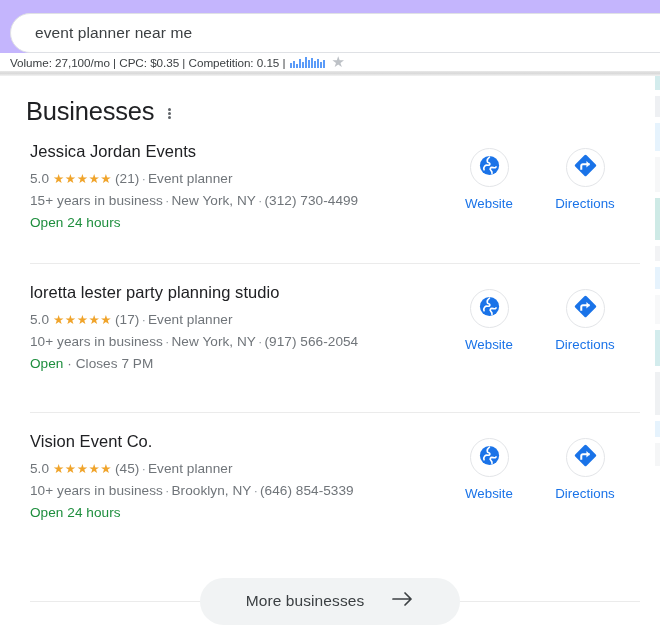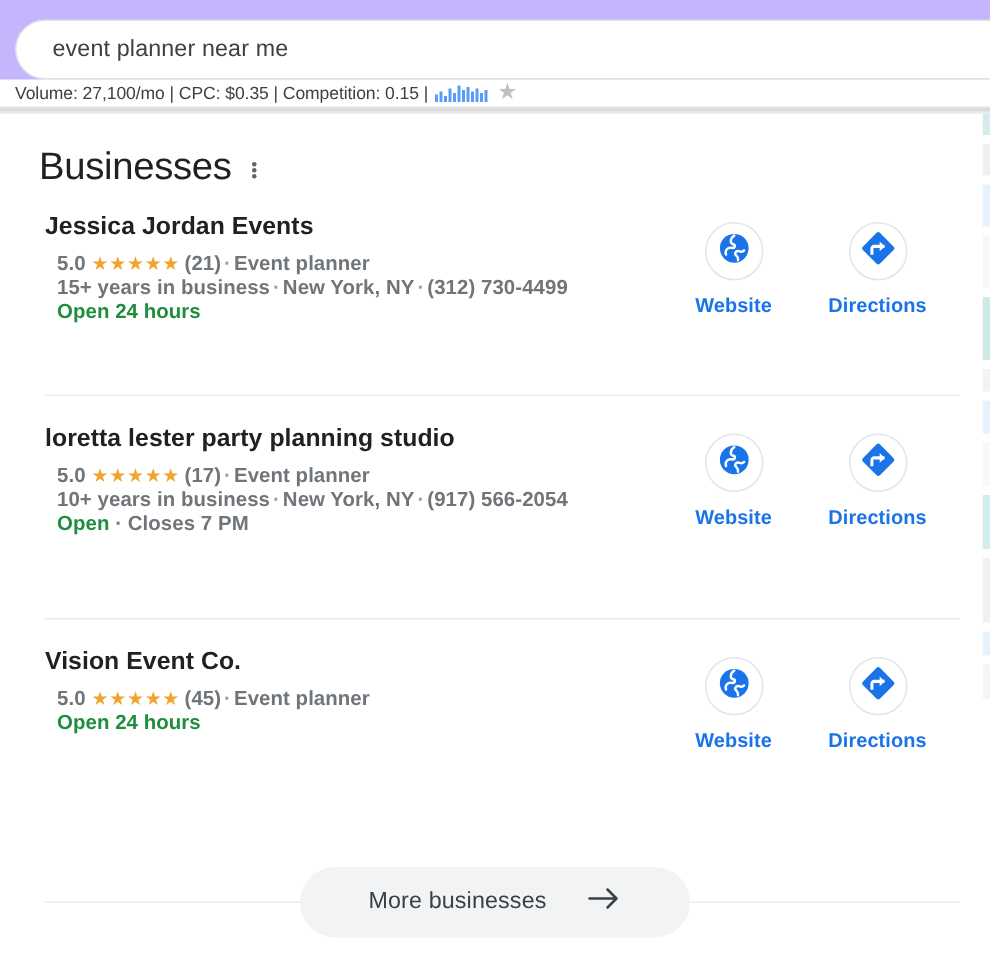--- a/index.html
+++ b/index.html
@@ -114,38 +114,36 @@
     background: #5f6368;
   }
 
   
   .biz-list { position: absolute; left: 0; top: 123px; width: 660px; }
   .biz-row {
     position: relative;
     display: flex;
     align-items: flex-start;
     padding: 0 20px 0 30px;
-    font-weight: bold;
   }
   .biz-main { flex: 1 1 auto; min-width: 0; padding-top: 17px; }
 
   .biz-name {
     font-size: 16.5px;
     color: #202124;
     line-height: 22px;
     letter-spacing: .05px;
     margin-bottom: 6px;
   }
   .biz-line {
     font-size: 13.6px;
     color: #70757a;
-    line-height: 16px;
+    line-height: 22px;
     letter-spacing: .05px;
     white-space: nowrap;
-    margin-left: 8px;
   }
   .rating-num { color: #70757a; }
   .stars {
     color: #f0a42b;
     letter-spacing: 0.5px;
     font-size: 12.6px;
     margin: 0 3px 0 4px;
     position: relative;
     top: -0.5px;
   }
@@ -356,20 +354,23 @@
       </div>
       </div>
       <div class="row-divider"></div>
       <div class="biz-row" style="min-height: 148px;">
       <div class="biz-main">
         <div class="biz-name">Vision Event Co.</div>
         <div class="biz-line">
           <span class="rating-num">5.0</span><span class="stars">★★★★★</span><span>(45)</span><span class="sep">·</span><span>Event planner</span>
         </div>
         <div class="biz-line">
+          <span>10+ years in business</span><span class="sep">·</span><span>Brooklyn, NY</span><span class="sep">·</span><span>(646) 854-5339</span>
+        </div>
+        <div class="biz-line">
           <span class="open-green">Open 24 hours</span>
         </div>
 
       </div>
 
       <div class="biz-actions">
         <div class="action">
           <div class="action-circle">
             <span><svg width="23" height="23" viewBox="0 0 24 24" aria-hidden="true">
     <circle cx="12" cy="12" r="10" fill="#1a73e8"></circle>

